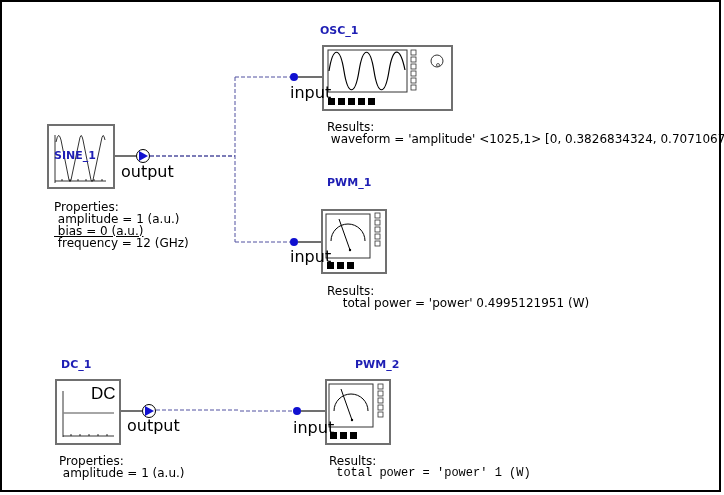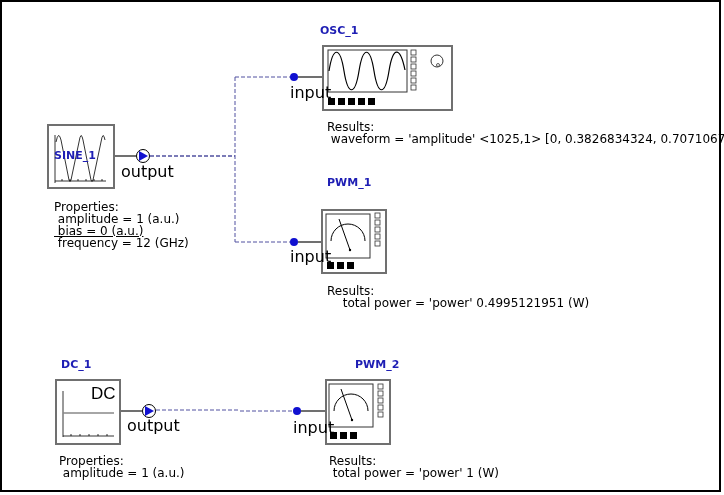--- a/index.html
+++ b/index.html
@@ -172,13 +172,13 @@
 <div class="lbl" style="left:327px; top:121px;">Results:</div>
 <div class="lbl" style="left:327px; top:133px;"> waveform = 'amplitude' &lt;1025,1&gt; [0, 0.3826834324, 0.7071067812...] (a.u.)</div>
 
 <div class="lbl" style="left:327px; top:285px;">Results:</div>
 <div class="lbl" style="left:327px; top:297px;margin-left:12px;"> total power = 'power' 0.4995121951 (W)</div>
 
 <div class="lbl" style="left:59px; top:455px;">Properties:</div>
 <div class="lbl" style="left:59px; top:467px;"> amplitude = 1 (a.u.)</div>
 
 <div class="lbl" style="left:329px; top:455px;">Results:</div>
-<div class="lbl" style="left:329px; top:467px;"> total power = 'power' 1 (W)</div>
+<div class="lbl" style="left:329px; top:467px;font-family:Liberation Mono, monospace;"> total power = 'power' 1 (W)</div>
 
 </body></html>

